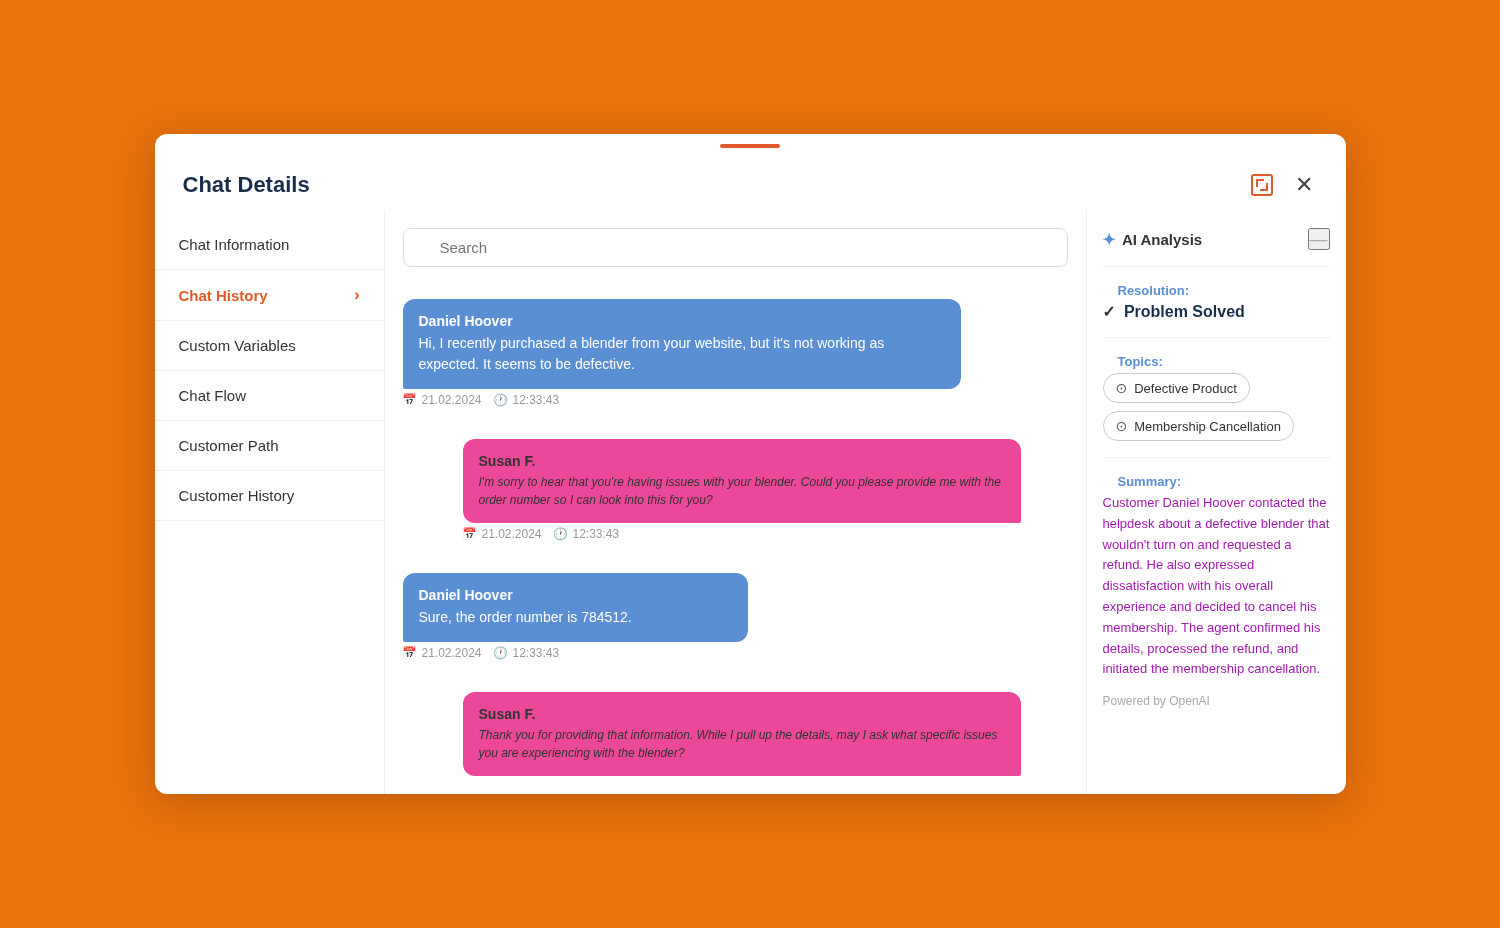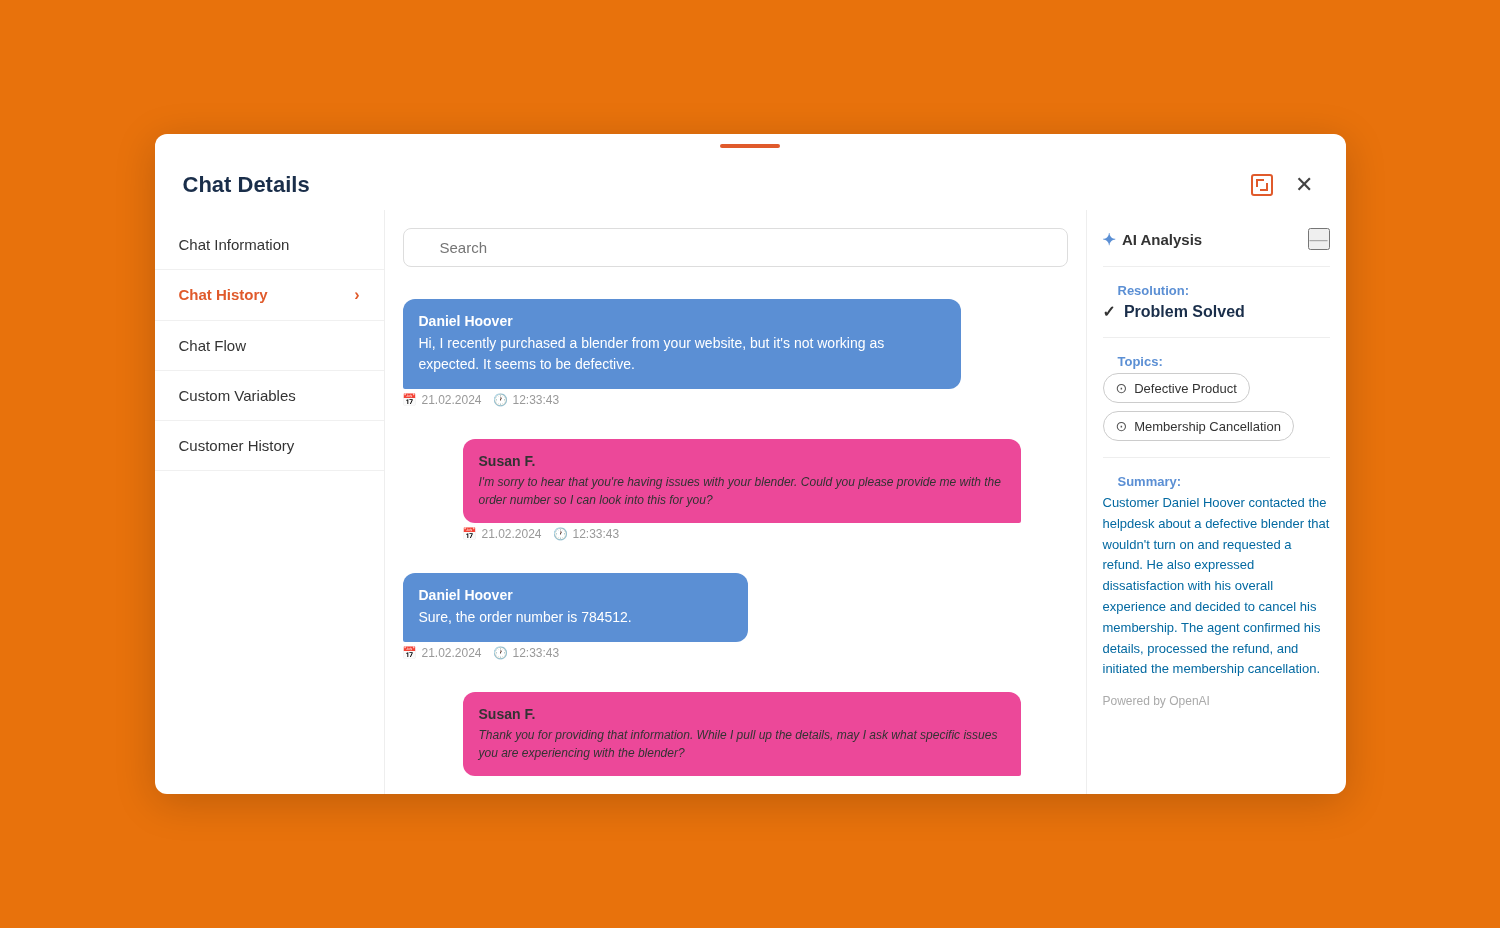--- a/index.html
+++ b/index.html
@@ -81,21 +81,21 @@
     }
     
     .sidebar {
       width: 230px;
       min-width: 230px;
       border-right: 1px solid #eee;
       padding: 10px 0;
     }
     .sidebar-item {
       display: flex;
-      align-items: flex-start;
+      align-items: center;
       justify-content: space-between;
       padding: 16px 24px;
       border-bottom: 1px solid #f0f0f0;
       cursor: pointer;
       font-size: 15px;
       color: #333;
       font-weight: 400;
     }
     .sidebar-item.active {
       color: #e05a2b;
@@ -267,21 +267,21 @@
       color: #333;
       background: #fff;
       width: fit-content;
     }
     .topic-icon {
       font-size: 14px;
       color: #555;
     }
     .summary-text {
       font-size: 13px;
-      color: #0369a1;
+      color: #a21caf;
       line-height: 1.6;
     }
     .powered-by {
       font-size: 12px;
       color: #aaa;
     }
     .divider-line {
       border: none;
       border-top: 1px solid #eee;
       margin: 2px 0;
@@ -320,24 +320,27 @@
     <nav class="sidebar">
 
       <div class="sidebar-item">
         <span>Chat Information</span>
       </div>
       <div class="sidebar-item active">
         <span>Chat History</span>
         <span class="chevron">›</span>
       </div>
       <div class="sidebar-item">
+        <span>Custom Variables</span>
+      </div>
+      <div class="sidebar-item">
         <span>Chat Flow</span>
       </div>
       <div class="sidebar-item">
-        <span>Custom Variables</span>
+        <span>Customer Path</span>
       </div>
       <div class="sidebar-item">
         <span>Customer History</span>
       </div>
     </nav>
 
     <div class="main-content">
 
       <div class="search-wrapper">
         <span class="search-icon-inner">🔍</span>

